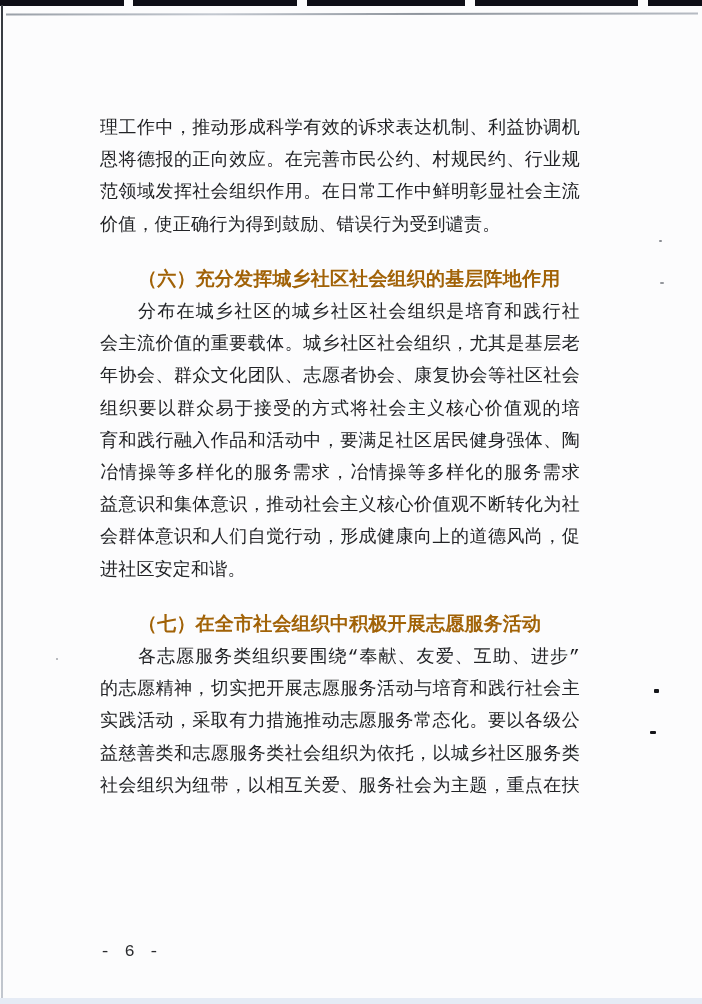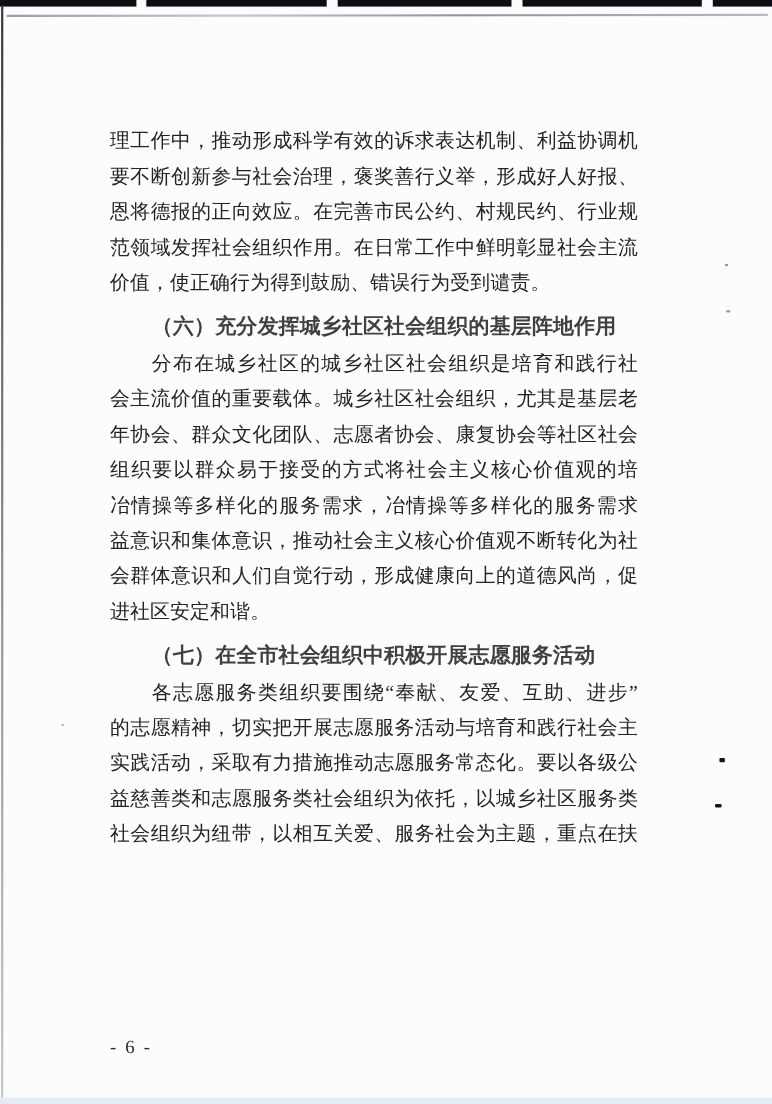--- a/index.html
+++ b/index.html
@@ -7,20 +7,21 @@
     width:702px;height:1004px;
     background:#e9e9ec;
     font-family:"Liberation Serif","DejaVu Serif",serif;
     overflow:hidden;
   }
   .page{
     position:relative;
     width:702px;height:1004px;
     background:#fcfcfd;
     overflow:hidden;
+    font-family:Liberation Mono, monospace;
   }
   
   .top-seg{
     position:absolute;top:0;height:6px;
     background:#0e0e16;
   }
   .seg1{left:0;width:124px;}
   .seg2{left:133px;width:164px;}
   .seg3{left:307px;width:158px;}
   .seg4{left:475px;width:163px;}
@@ -54,22 +55,22 @@
   }
   .line.fill{
     text-align:justify;
     text-align-last:justify;
     text-justify:inter-character;
   }
   .line.indent{padding-left:38px;}
   .line.heading{
     font-weight:bold;
     font-size:19px;
-    color:#404040;
-    margin-top:9px;
+    color:#a16207;
+    margin-top:23px;
   }
   .page-number{
     position:absolute;left:100px;top:942px;
     font-size:17px;letter-spacing:2px;color:#2a2b2e;
   }
   
   .speck{position:absolute;background:#15161a;border-radius:1px;}
   .speck.s1{left:654px;top:689px;width:5px;height:4px;}
   .speck.s2{left:650px;top:731px;width:6px;height:3px;}
   .speck.s3{left:659px;top:240px;width:3px;height:2px;background:#8a8d92;}
@@ -86,29 +87,29 @@
   <div class="top-seg seg3"></div>
   <div class="top-seg seg4"></div>
   <div class="top-seg seg5"></div>
 
   <div class="top-rule"></div>
   <div class="left-edge"></div>
   <div class="bottom-strip"></div>
 
   <div class="text-block">
       <div class="line fill">理工作中，推动形成科学有效的诉求表达机制、利益协调机</div>
-      <div class="line fill">要不断创新参与社会治理，褒奖善行义举，形成好人好报、</div>
       <div class="line fill">恩将德报的正向效应。在完善市民公约、村规民约、行业规</div>
       <div class="line fill">范领域发挥社会组织作用。在日常工作中鲜明彰显社会主流</div>
       <div class="line">价值，使正确行为得到鼓励、错误行为受到谴责。</div>
       <div class="line heading indent">（六）充分发挥城乡社区社会组织的基层阵地作用</div>
       <div class="line indent fill">分布在城乡社区的城乡社区社会组织是培育和践行社</div>
       <div class="line fill">会主流价值的重要载体。城乡社区社会组织，尤其是基层老</div>
       <div class="line fill">年协会、群众文化团队、志愿者协会、康复协会等社区社会</div>
       <div class="line fill">组织要以群众易于接受的方式将社会主义核心价值观的培</div>
+      <div class="line fill">育和践行融入作品和活动中，要满足社区居民健身强体、陶</div>
       <div class="line fill">冶情操等多样化的服务需求，冶情操等多样化的服务需求</div>
       <div class="line fill">益意识和集体意识，推动社会主义核心价值观不断转化为社</div>
       <div class="line fill">会群体意识和人们自觉行动，形成健康向上的道德风尚，促</div>
       <div class="line">进社区安定和谐。</div>
       <div class="line heading indent">（七）在全市社会组织中积极开展志愿服务活动</div>
       <div class="line indent fill">各志愿服务类组织要围绕“奉献、友爱、互助、进步”</div>
       <div class="line fill">的志愿精神，切实把开展志愿服务活动与培育和践行社会主</div>
       <div class="line fill">实践活动，采取有力措施推动志愿服务常态化。要以各级公</div>
       <div class="line fill">益慈善类和志愿服务类社会组织为依托，以城乡社区服务类</div>
       <div class="line fill">社会组织为纽带，以相互关爱、服务社会为主题，重点在扶</div>

